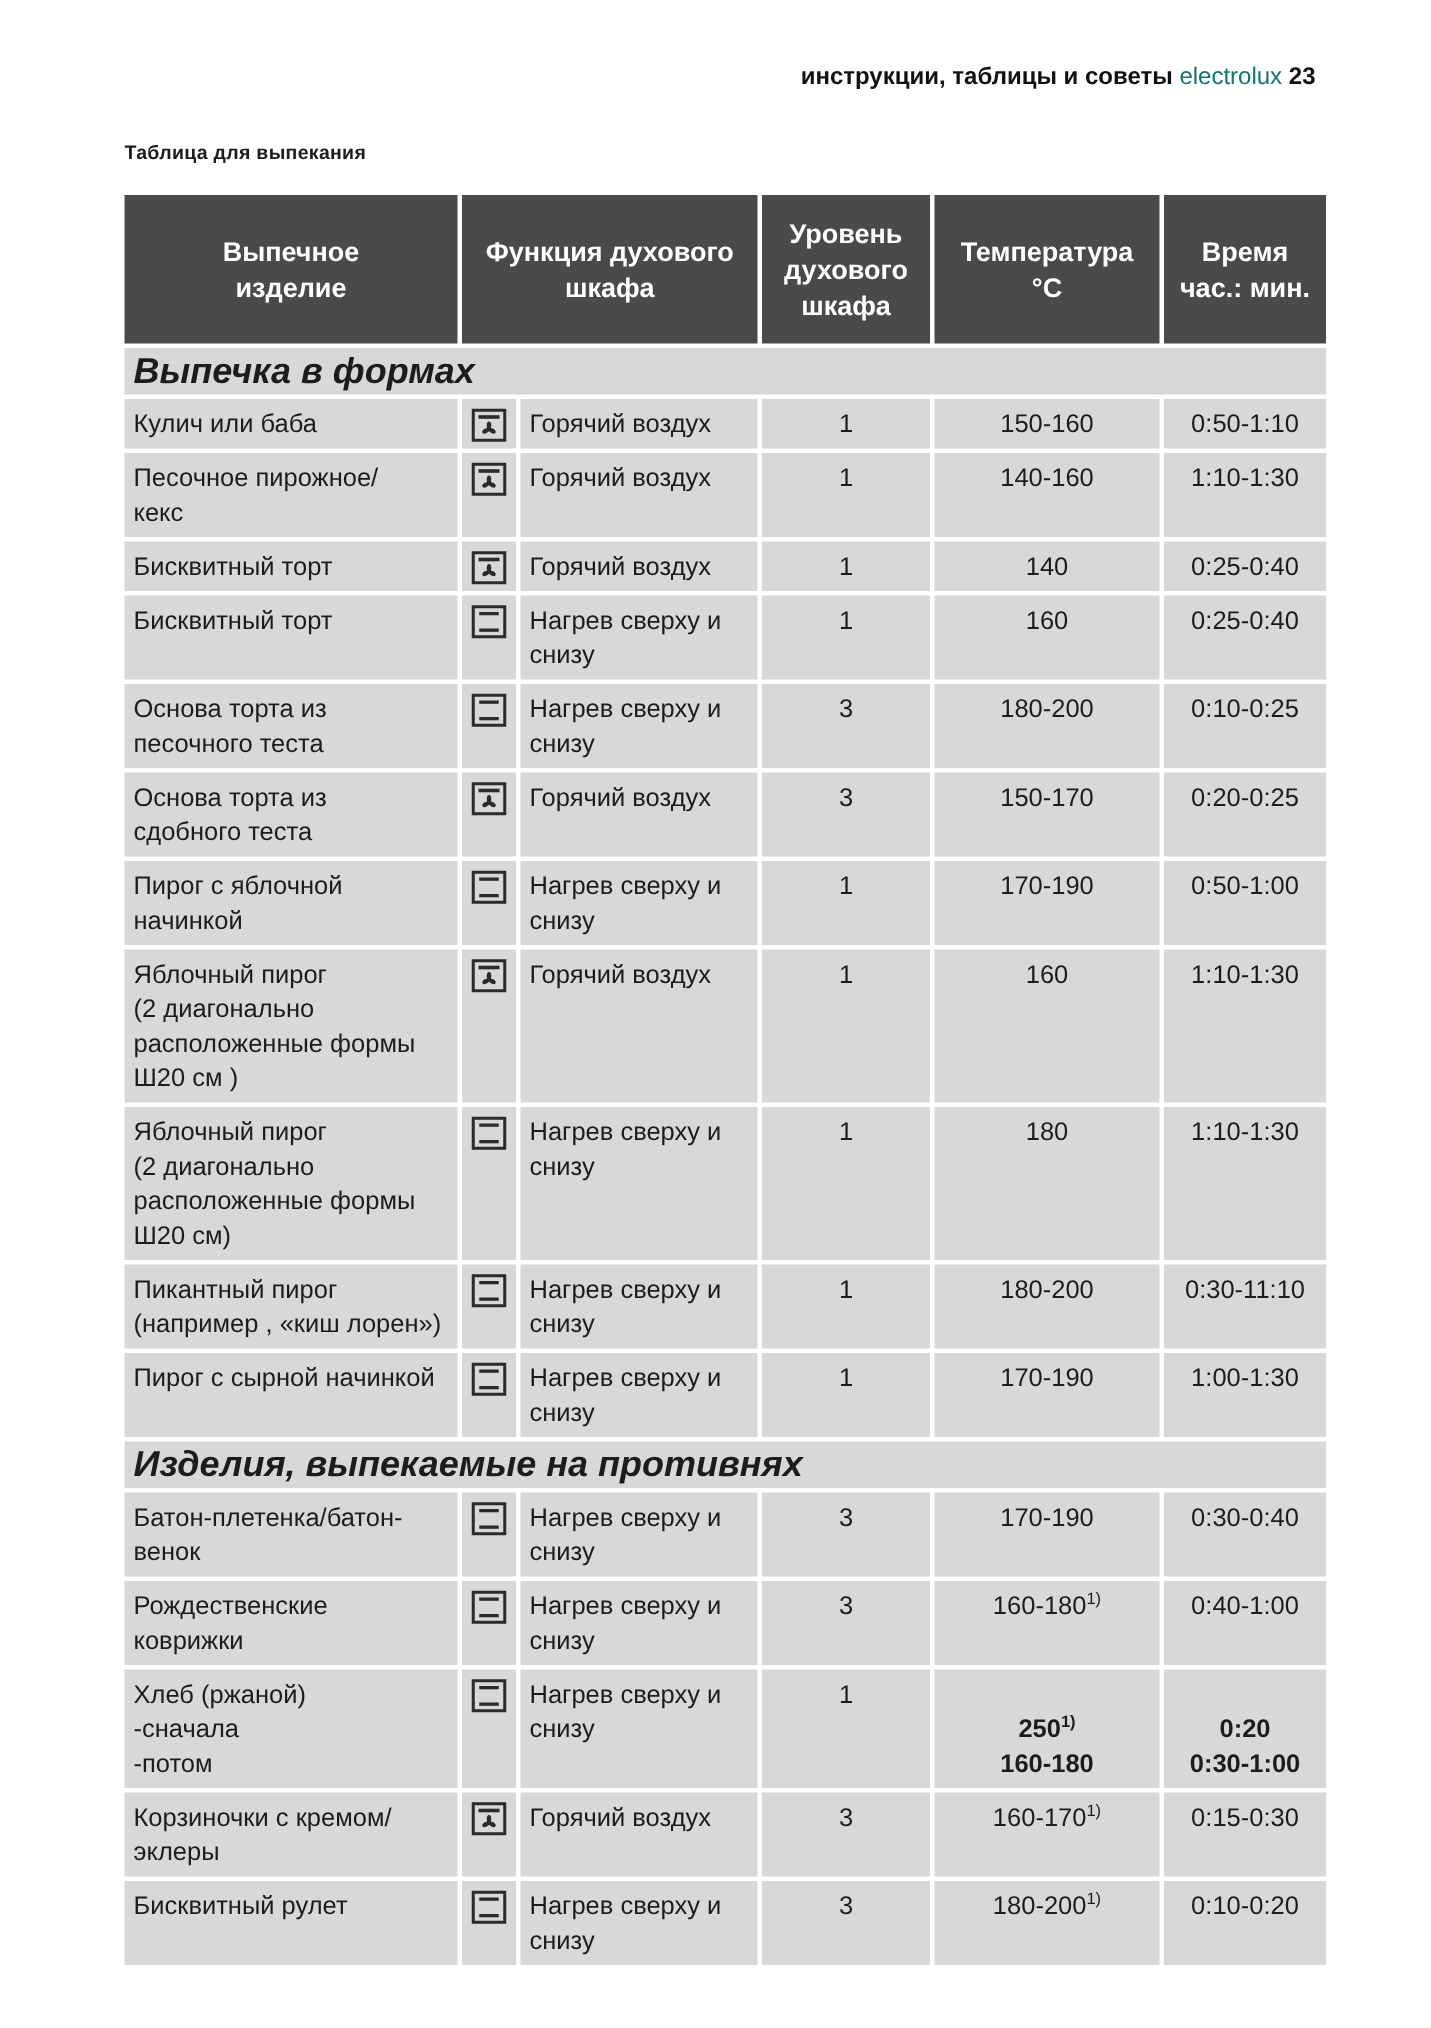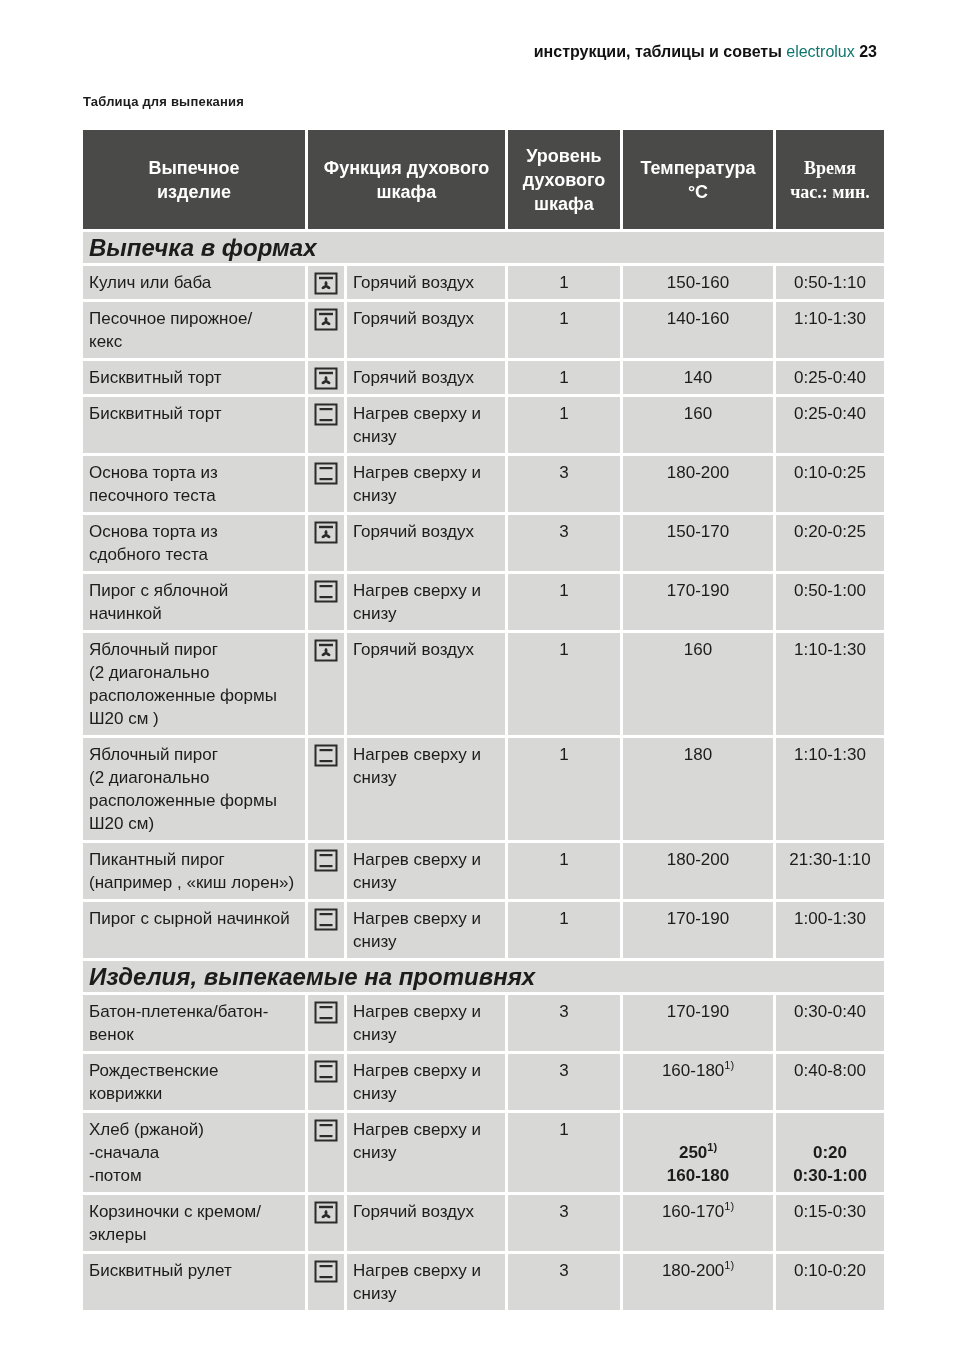--- a/index.html
+++ b/index.html
@@ -34,21 +34,21 @@
     background:#4a4a49;color:#ffffff;font-weight:bold;
     font-size:18px;line-height:24px;
     display:flex;align-items:center;justify-content:center;
     text-align:center;white-space:pre-line;
     min-height:95px;padding:2px 4px;
   }
   .h-product{grid-column:1;}
   .h-function{grid-column:2 / span 2;}
   .h-level{grid-column:4;}
   .h-temp{grid-column:5;}
-  .h-time{grid-column:6;font-family:Liberation Serif, serif;}
+  .h-time{grid-column:6;}
   .scell{
     grid-column:1 / -1;
     font-weight:bold;font-size:24px;line-height:23px;
     padding:4px 6px;
     font-style:italic;
   }
   .c-prod{white-space:pre-line;text-align:left;}
   .c-fn{white-space:pre-line;text-align:left;}
   .c-num{text-align:center;}
   .c-icon{
@@ -240,21 +240,21 @@
         <svg width="24" height="23" viewBox="0 0 24 23">
           <rect x="1.5" y="1.5" width="21" height="20" fill="none" stroke="#2b2b2b" stroke-width="2"></rect>
           <rect x="5.5" y="5" width="13" height="2.2" fill="#2b2b2b"></rect>
           <rect x="5.5" y="16" width="13" height="2.2" fill="#2b2b2b"></rect>
         </svg>
       </div>
       <div class="cell c-fn">Нагрев сверху и
 снизу</div>
       <div class="cell c-num">1</div>
       <div class="cell c-num"><span>180-200</span></div>
-      <div class="cell c-num"><span>21:30-1:10</span></div>
+      <div class="cell c-num"><span>0:30-11:10</span></div>
       <div class="cell c-prod">Пирог с сырной начинкой</div>
       <div class="cell c-icon">
         <svg width="24" height="23" viewBox="0 0 24 23">
           <rect x="1.5" y="1.5" width="21" height="20" fill="none" stroke="#2b2b2b" stroke-width="2"></rect>
           <rect x="5.5" y="5" width="13" height="2.2" fill="#2b2b2b"></rect>
           <rect x="5.5" y="16" width="13" height="2.2" fill="#2b2b2b"></rect>
         </svg>
       </div>
       <div class="cell c-fn">Нагрев сверху и
 снизу</div>
@@ -282,21 +282,21 @@
         <svg width="24" height="23" viewBox="0 0 24 23">
           <rect x="1.5" y="1.5" width="21" height="20" fill="none" stroke="#2b2b2b" stroke-width="2"></rect>
           <rect x="5.5" y="5" width="13" height="2.2" fill="#2b2b2b"></rect>
           <rect x="5.5" y="16" width="13" height="2.2" fill="#2b2b2b"></rect>
         </svg>
       </div>
       <div class="cell c-fn">Нагрев сверху и
 снизу</div>
       <div class="cell c-num">3</div>
       <div class="cell c-num"><span>160-180</span><sup>1)</sup></div>
-      <div class="cell c-num"><span>0:40-8:00</span></div>
+      <div class="cell c-num"><span>0:40-1:00</span></div>
       <div class="cell c-prod">Хлеб (ржаной)
 -сначала
 -потом</div>
       <div class="cell c-icon">
         <svg width="24" height="23" viewBox="0 0 24 23">
           <rect x="1.5" y="1.5" width="21" height="20" fill="none" stroke="#2b2b2b" stroke-width="2"></rect>
           <rect x="5.5" y="5" width="13" height="2.2" fill="#2b2b2b"></rect>
           <rect x="5.5" y="16" width="13" height="2.2" fill="#2b2b2b"></rect>
         </svg>
       </div>

